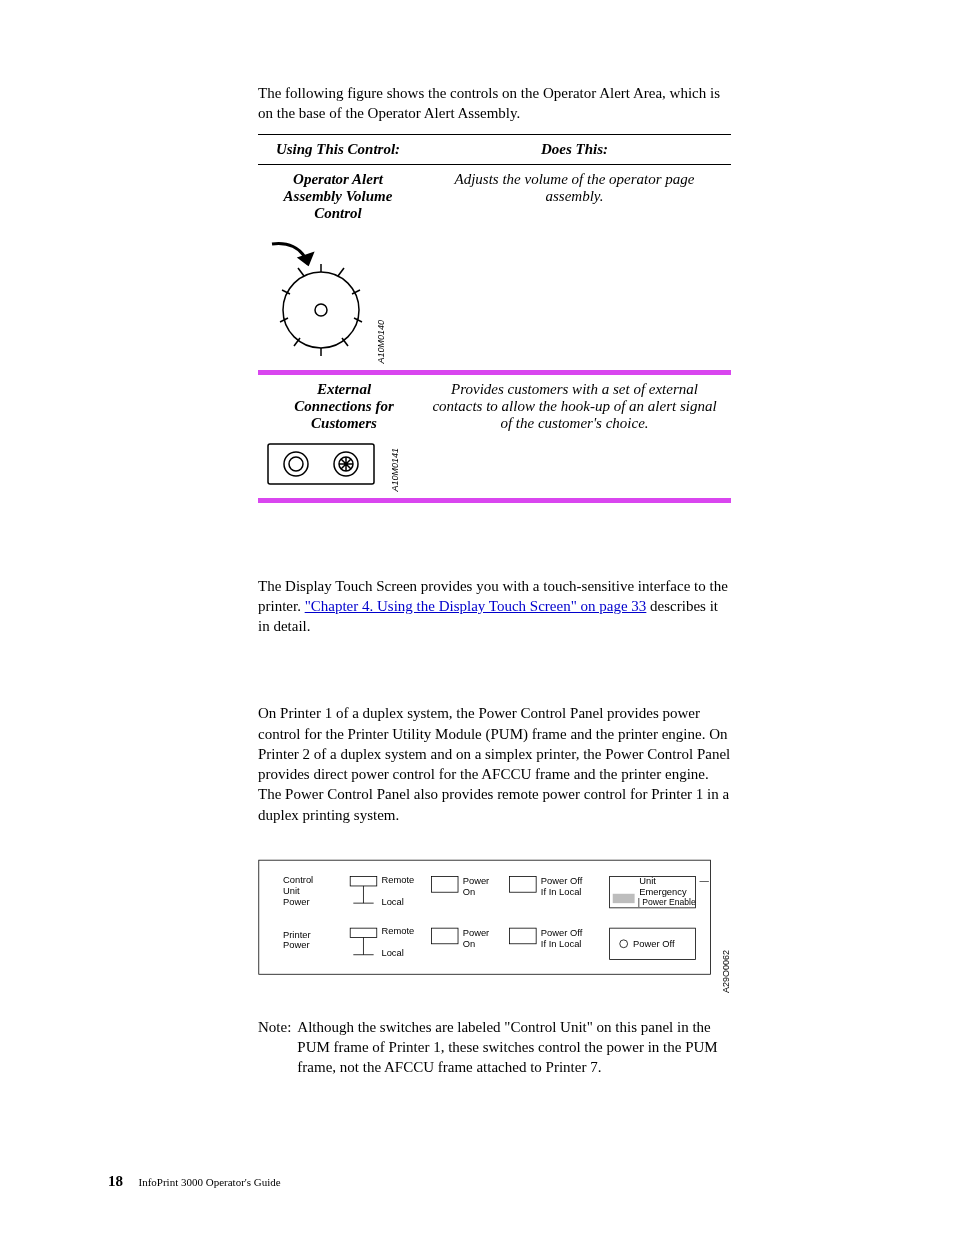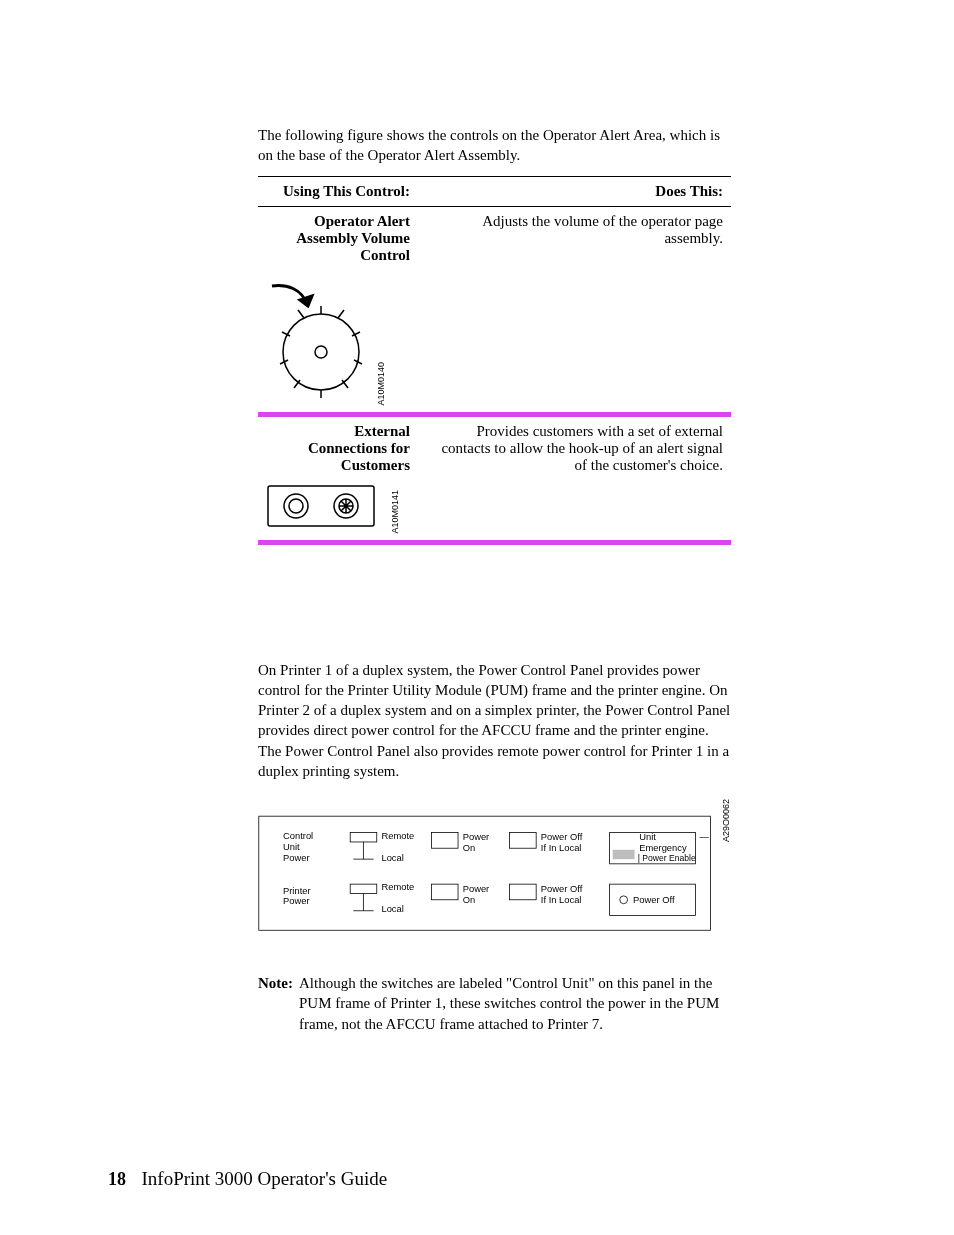--- a/index.html
+++ b/index.html
@@ -7,37 +7,38 @@
     padding: 0;
     background: #fff;
     font-family: "Palatino Linotype", Palatino, "Book Antiqua", Georgia, serif;
     color: #000;
   }
   .page {
     width: 831px;
     height: 1235px;
     position: relative;
     box-sizing: border-box;
-    padding: 110px 100px 0 258px;
+    padding: 68px 100px 0 258px;
   }
   .intro {
     font-size: 15px;
     line-height: 1.35;
     margin-bottom: 10px;
   }
   table.doc-table {
     border-collapse: collapse;
     width: 100%;
     font-size: 15px;
   }
   table.doc-table th, table.doc-table td {
     border: 0;
     padding: 6px 8px;
     vertical-align: top;
-    text-align: right;
+    text-align: center;
+    font-style: italic;
   }
   table.doc-table thead th {
     font-weight: bold;
     border-top: 1px solid #000;
     border-bottom: 1px solid #000;
     font-size: 15px;
   }
   table.doc-table tbody td {
     border-bottom: 5px solid #d946ef;
   }
@@ -48,30 +49,30 @@
     transform: rotate(180deg);
     display: inline-block;
     vertical-align: bottom;
   }
   .section-gap { height: 58px; }
   .note-block {
     font-size: 15px;
     line-height: 1.35;
     display: flex;
   }
-  .note-label { font-weight: bold; padding-right: 6px; white-space: nowrap; }
+  .note-label { font-weight: normal; padding-right: 6px; white-space: nowrap; }
   .link { color: #0000cc; text-decoration: underline; }
   .panel-svg { margin: 18px 0 24px 0; }
   .footer {
     position: absolute;
     left: 108px;
     bottom: 45px;
     font-size: 14px;
   }
-  .footer .pg { font-weight: bold; font-size: 18px; margin-right: 12px; }
+  .footer .pg { font-weight: bold; font-size: 15px; margin-right: 12px; }
   svg text { font-family: Arial, Helvetica, sans-serif; }
 </style>
 </head>
 <body>
 
 <div class="page">
 
   <p class="intro">The following figure shows the controls on the Operator Alert Area, which is on the base of the Operator Alert Assembly.</p>
 
   <table class="doc-table">
@@ -137,27 +138,30 @@
             <span class="side-label" style="margin-left:4px;">A10M0141</span>
           </div>
         </td>
         <td>Provides customers with a set of external contacts to allow the hook-up of an alert signal of the customer's choice.</td>
       </tr>
     </tbody>
   </table>
 
   <div class="section-gap"></div>
 
+  <p class="intro">
+    <span>The Display Touch Screen provides you with a touch-sensitive interface to the printer. </span><a class="link" href="#">"Chapter 4. Using the Display Touch Screen" on page 33</a><span> describes it in detail.</span>
+  </p>
 
   <div style="height:42px;"></div>
 
   <p class="intro" style="margin-bottom:4px;">On Printer 1 of a duplex system, the Power Control Panel provides power control for the Printer Utility Module (PUM) frame and the printer engine. On Printer 2 of a duplex system and on a simplex printer, the Power Control Panel provides direct power control for the AFCCU frame and the printer engine. The Power Control Panel also provides remote power control for Printer 1 in a duplex printing system.</p>
 
   <div class="panel-svg">
-    <div style="display:flex; align-items:flex-start;">
+    <div style="display:flex; align-items:flex-end;">
     <svg width="590" height="150" viewBox="0 0 590 150">
       <g fill="none" stroke="#000" stroke-width="1">
         <rect x="1" y="1" width="578" height="146"></rect>
 
         <rect x="118" y="22" width="34" height="12"></rect>
         <line x1="135" y1="34" x2="135" y2="56"></line>
         <line x1="122" y1="56" x2="148" y2="56"></line>
 
         <rect x="118" y="88" width="34" height="12"></rect>
         <line x1="135" y1="100" x2="135" y2="122"></line>
@@ -210,16 +214,16 @@
     </div>
   </div>
 
   <div class="note-block">
     <span class="note-label">Note:</span>
     <span>Although the switches are labeled "Control Unit" on this panel in the PUM frame of Printer 1, these switches control the power in the PUM frame, not the AFCCU frame attached to Printer 7.</span>
   </div>
 
   <div class="footer">
     <span class="pg">18</span>
-    <span style="font-size:19px;">InfoPrint 3000 Operator's Guide</span>
+    <span style="font-size:11px;">InfoPrint 3000 Operator's Guide</span>
   </div>
 
 </div>
 
 </body></html>

